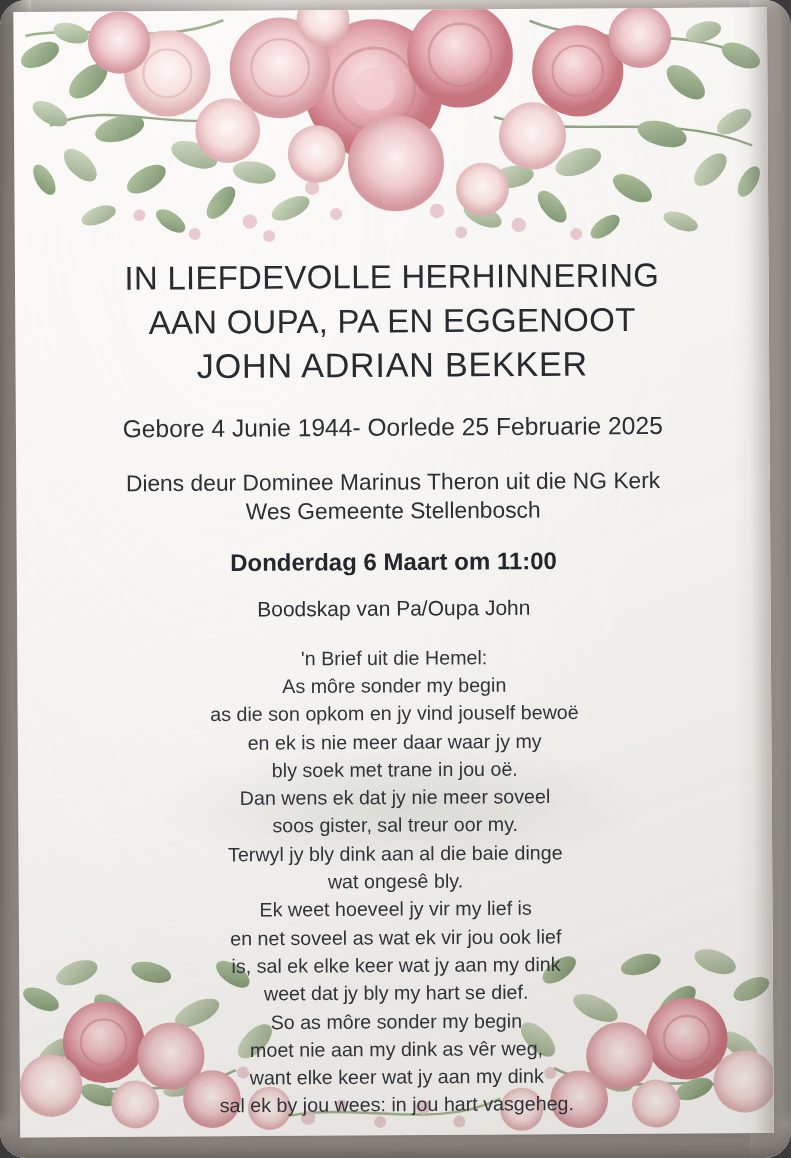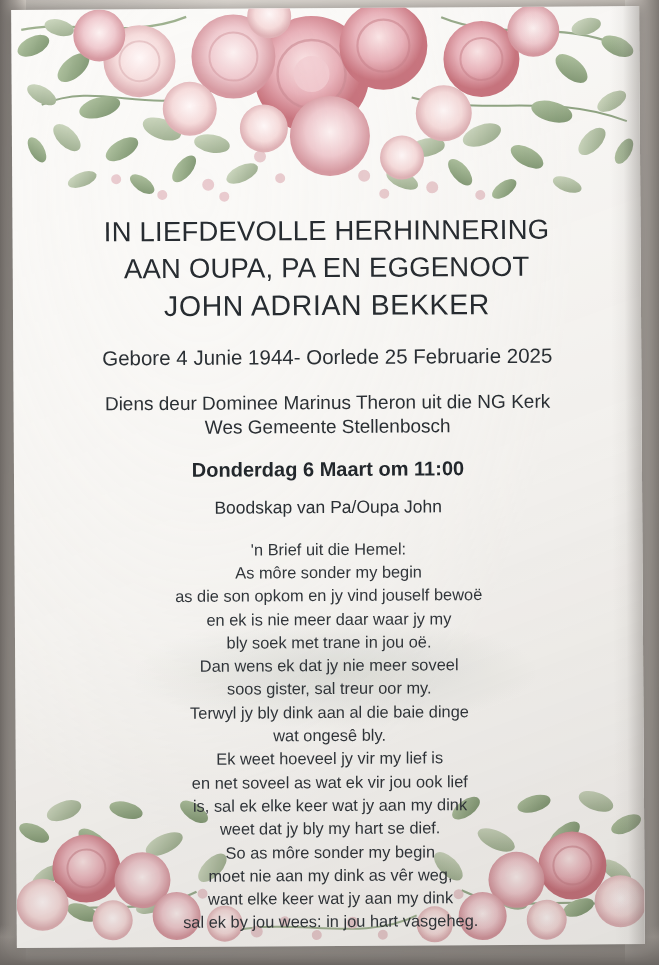--- a/index.html
+++ b/index.html
@@ -13,20 +13,21 @@
     overflow: hidden;
     font-family: "Liberation Sans", sans-serif;
   }
 
   #page {
     position: relative;
     width: 659px;
     height: 965px;
     background: #a3a3a3;
     overflow: hidden;
+    border-radius: 22px;
   }
 
   
   .backdrop {
     position: absolute;
     inset: 0;
     background: linear-gradient(105deg, #b9b4ae 0%, #ded9d3 25%, #cfc9c2 60%, #a9a39c 100%);
   }
   .backdrop-shade-left {
     position: absolute;

